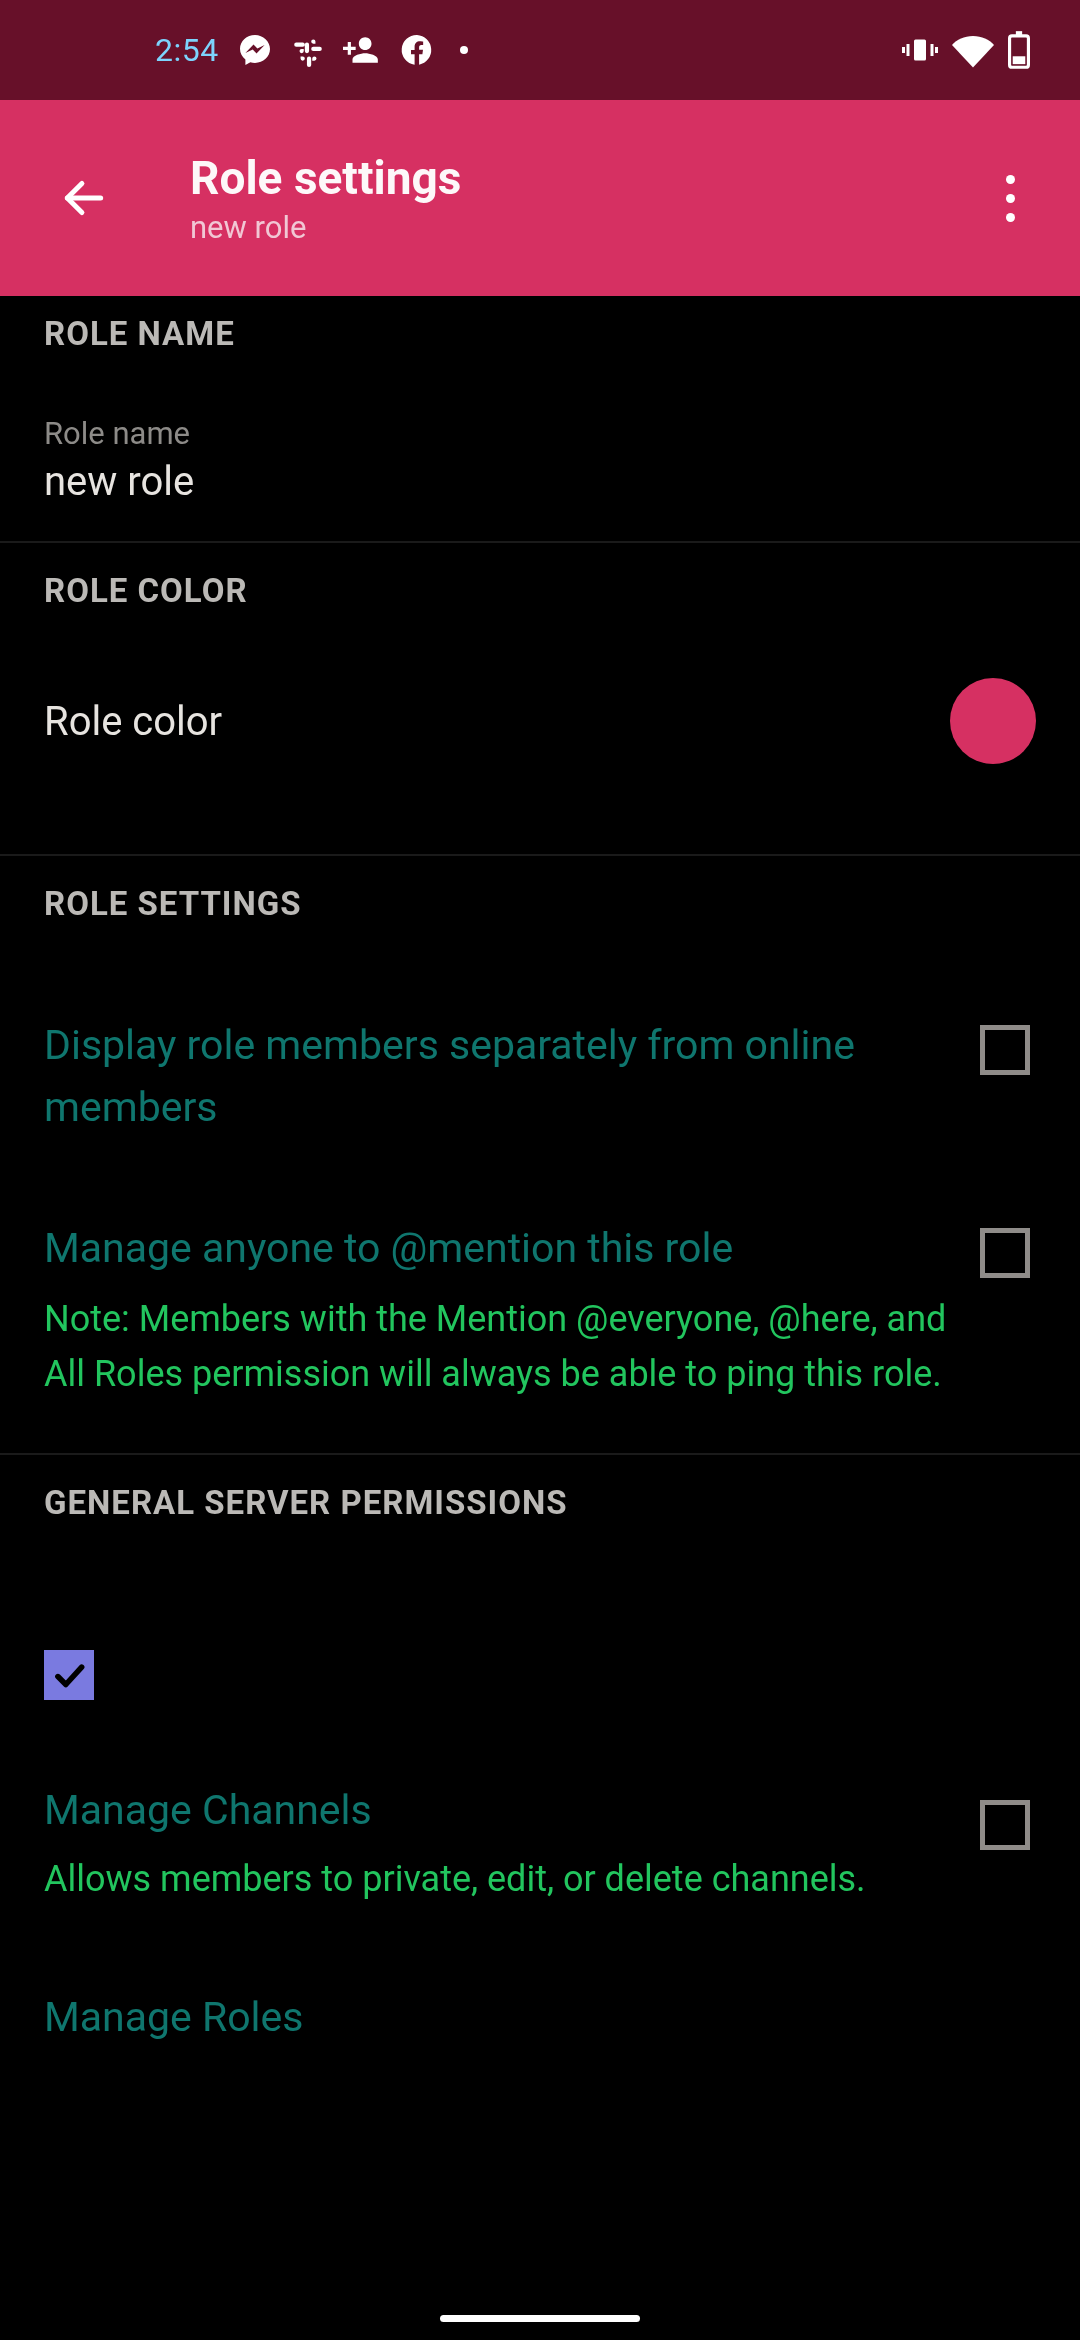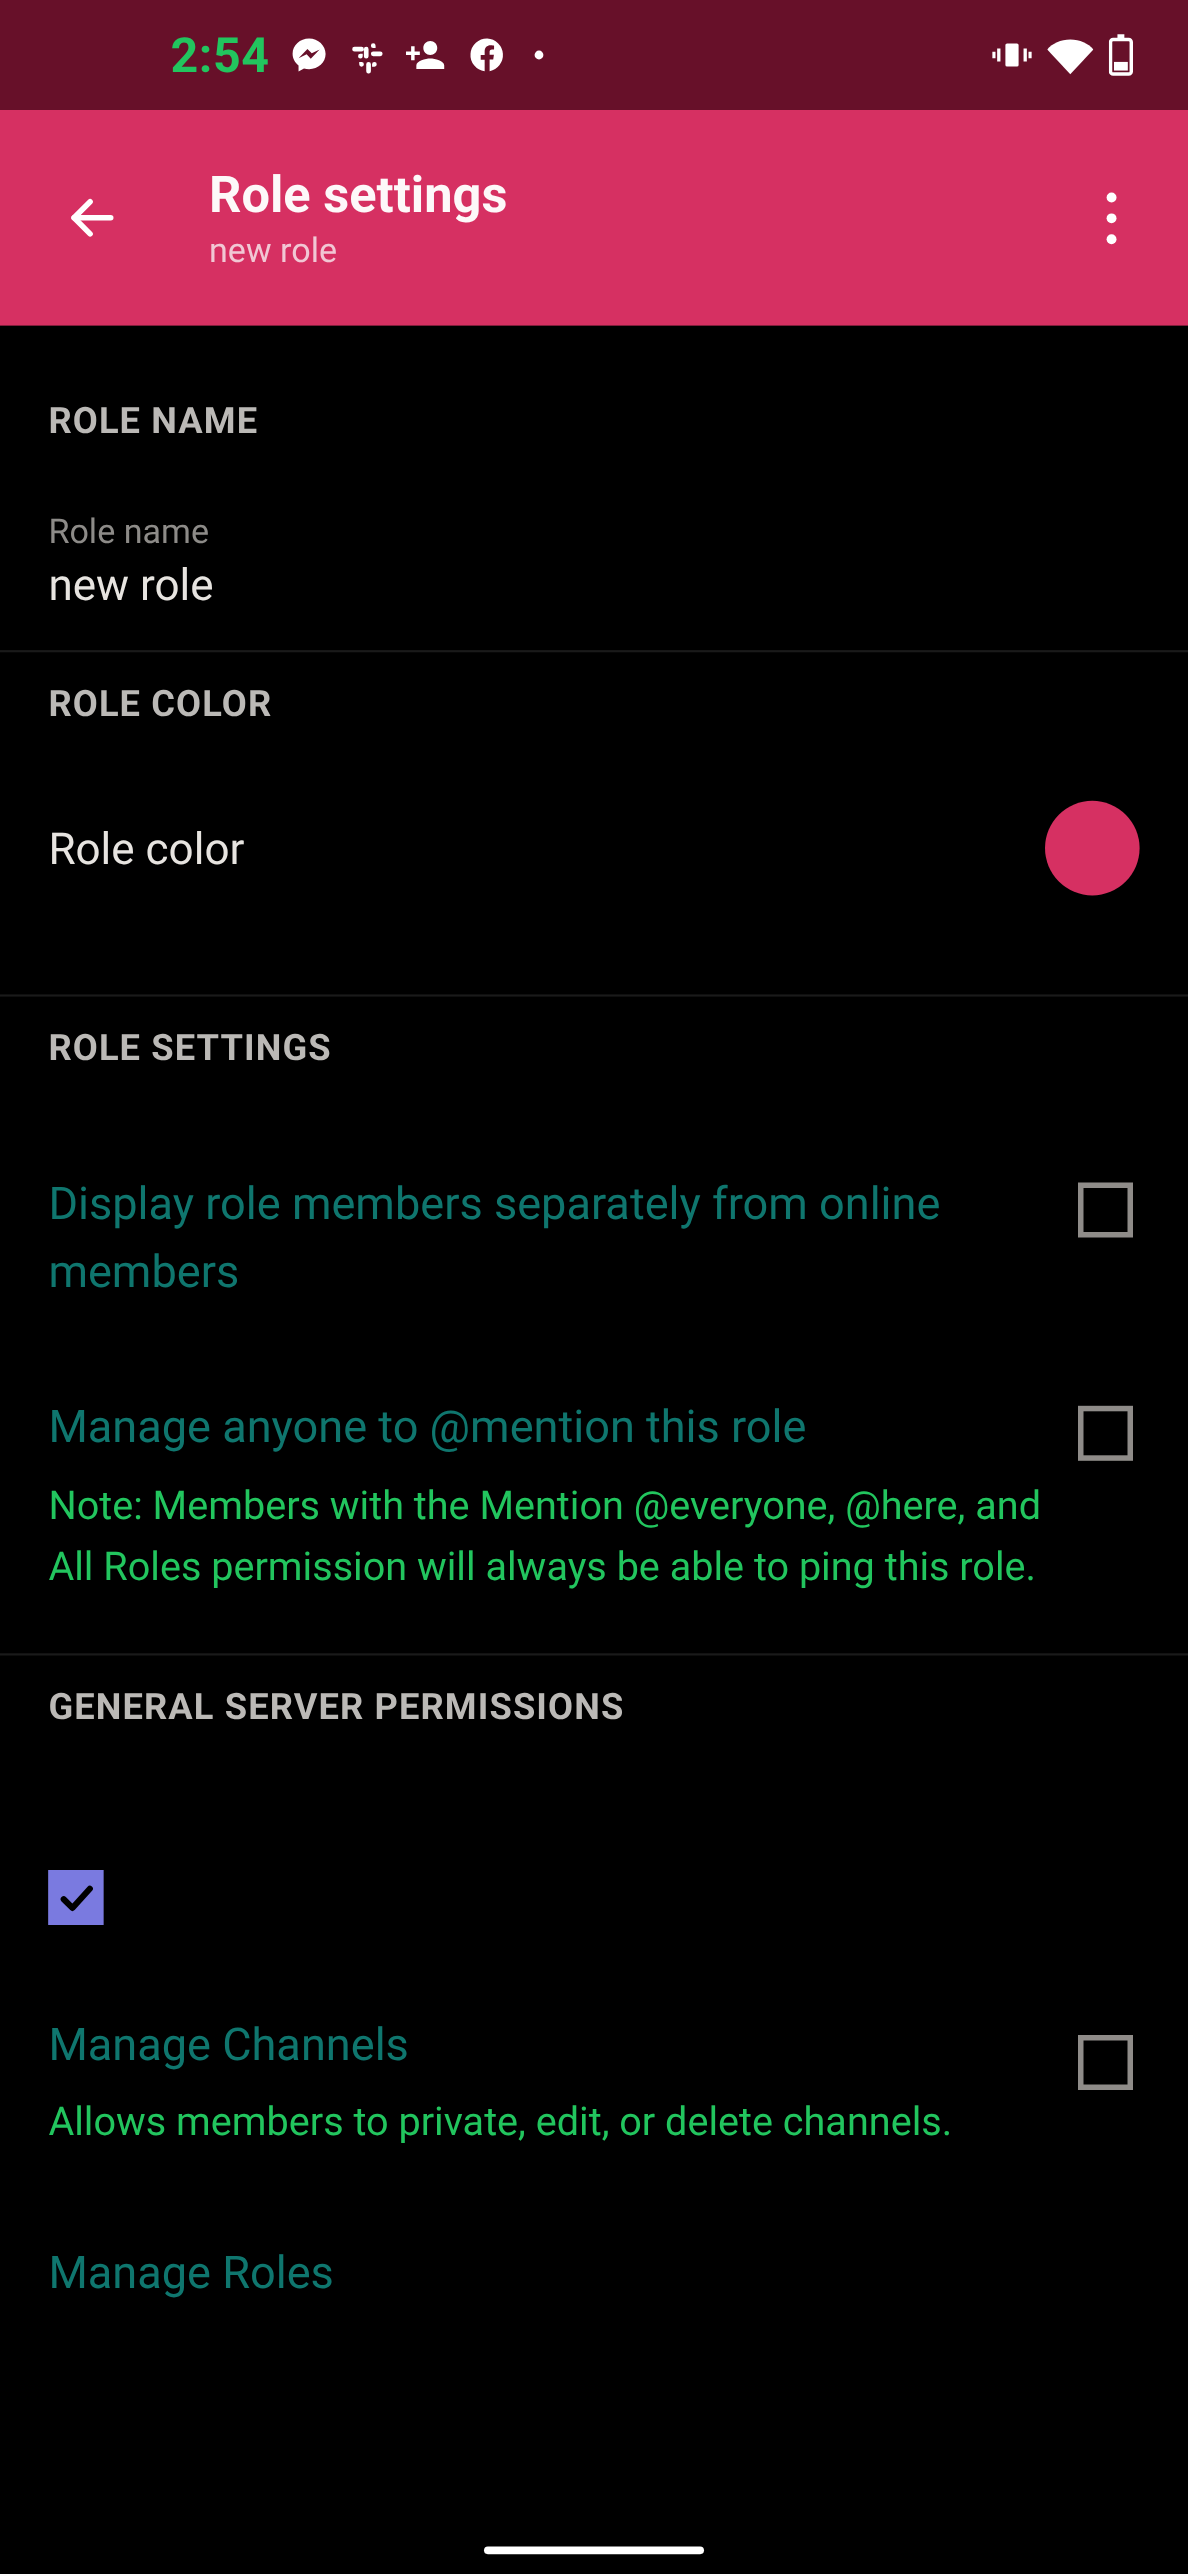--- a/index.html
+++ b/index.html
@@ -15,21 +15,21 @@
   .status-bar {
     height: 100px;
     background: #671029;
     display: flex;
     align-items: center;
     justify-content: space-between;
     padding: 0 50px 0 155px;
   }
   .status-left { display: flex; align-items: center; gap: 18px; }
   .status-right { display: flex; align-items: center; gap: 14px; }
-  .status-time { font-size: 44px; font-weight: 700; color: #22c55e; letter-spacing: 0.5px; }
+  .status-time { font-size: 32px; font-weight: 400; color: #7dd3fc; letter-spacing: 0.5px; }
   .status-icon { color: #fff; display: inline-flex; }
 
   
   .app-bar {
     height: 196px;
     background: #d63062;
     display: flex;
     align-items: center;
     padding: 0 20px 0 48px;
   }
@@ -43,21 +43,21 @@
   .app-subtitle { font-size: 31px; font-weight: 400; color: #f1c7d4; margin-top: 4px; }
   .overflow-btn {
     width: 72px; height: 72px;
     display: flex; flex-direction: column; align-items: center; justify-content: center;
     gap: 10px;
     margin-right: 14px;
   }
   .overflow-dot { width: 9px; height: 9px; background: #fff; border-radius: 50%; }
 
   
-  .content { padding-top: 50px; }
+  .content { }
 
   .section-header {
     font-size: 33px;
     font-weight: 700;
     letter-spacing: 1px;
     color: #bbb9b6;
     padding: 18px 44px;
   }
 
   .field-block { padding: 44px 44px 36px 44px; }

